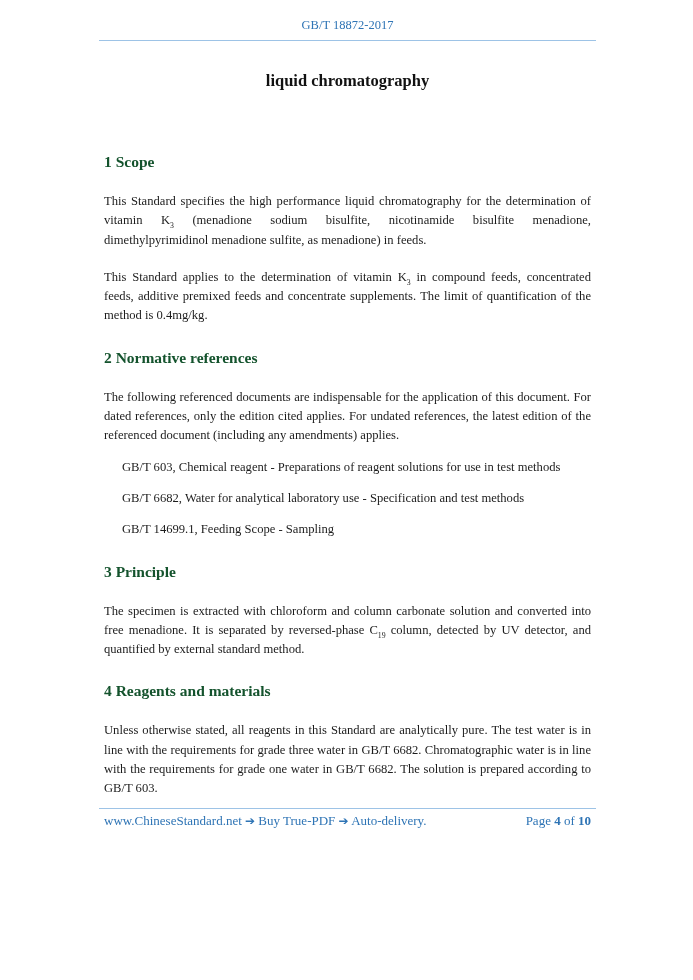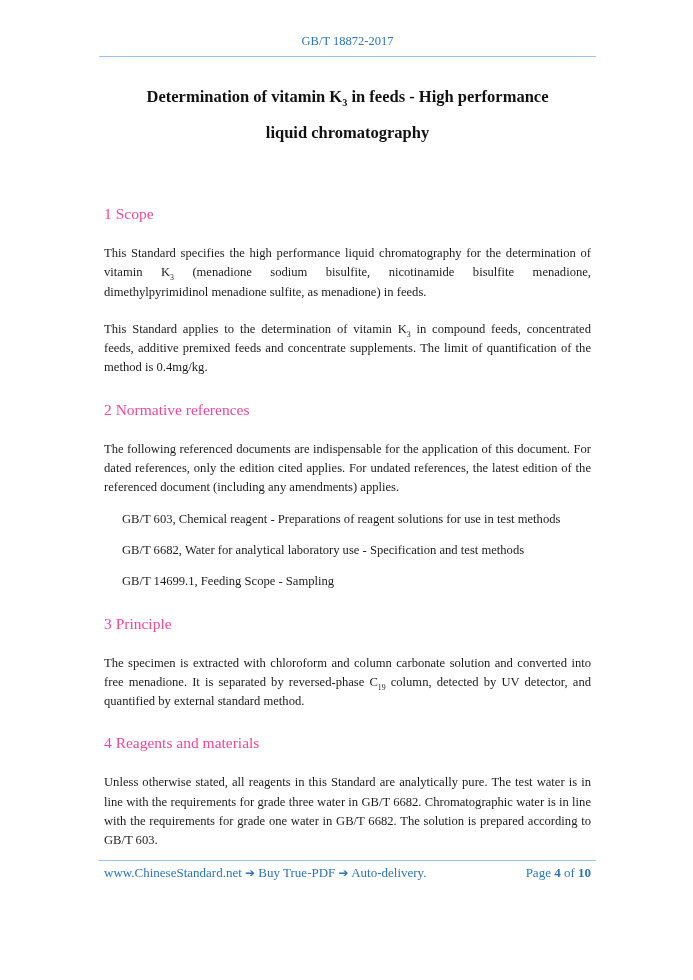--- a/index.html
+++ b/index.html
@@ -12,21 +12,21 @@
     height: 980px;
     box-sizing: border-box;
     padding: 0 102px 0 104px;
     position: relative;
     overflow: hidden;
     background: #ffffff;
     font-family: "Liberation Serif", "DejaVu Serif", serif;
     color: #1c1c1c;
   }
   .header-code {
-    padding-top: 33px;
+    padding-top: 17px;
     text-align: center;
     color: #2E74B5;
     font-size: 12.5px;
     line-height: 16px;
   }
   .rule {
     border: none;
     border-top: 1.4px solid #9DC3E6;
     margin: 7px -5px 0 -5px;
   }
@@ -35,23 +35,23 @@
     text-align: center;
     font-size: 16.5px;
     font-weight: bold;
     line-height: 36px;
     color: #111111;
   }
   .doc-title .title-line { display: block; }
   h2.sec {
     font-size: 15.5px;
     line-height: 22px;
-    font-weight: normal;
+    font-weight: bold;
     margin: 21px 0 0 0;
-    color: #ec4899;
+    color: #14532d;
   }
   h2.sec-first { margin-top: 52px; }
   p.body {
     font-size: 12.6px;
     line-height: 19.3px;
     text-align: justify;
     margin: 19px 0 0 0;
   }
   p.body.p-next { margin-top: 18px; font-family: Liberation Serif, serif; }
   .ref {
@@ -89,21 +89,20 @@
 </style>
 </head>
 <body>
 
 <div class="page">
 
   <div class="header-code">GB/T 18872-2017</div>
   <hr class="rule">
 
   <h1 class="doc-title">
-    <span class="title-line"><span>Determination of vitamin K</span><sub>3</sub><span> in feeds - High performance</span></span>
     <span class="title-line">liquid chromatography</span>
   </h1>
 
   <h2 class="sec sec-first">1 Scope</h2>
 
   <p class="body"><span>This Standard specifies the high performance liquid chromatography for the determination of vitamin K</span><sub>3</sub><span> (menadione sodium bisulfite, nicotinamide bisulfite menadione, dimethylpyrimidinol menadione sulfite, as menadione) in feeds.</span></p>
 
   <p class="body p-next"><span>This Standard applies to the determination of vitamin K</span><sub>3</sub><span> in compound feeds, concentrated feeds, additive premixed feeds and concentrate supplements. The limit of quantification of the method is 0.4mg/kg.</span></p>
 
   <h2 class="sec">2 Normative references</h2>

